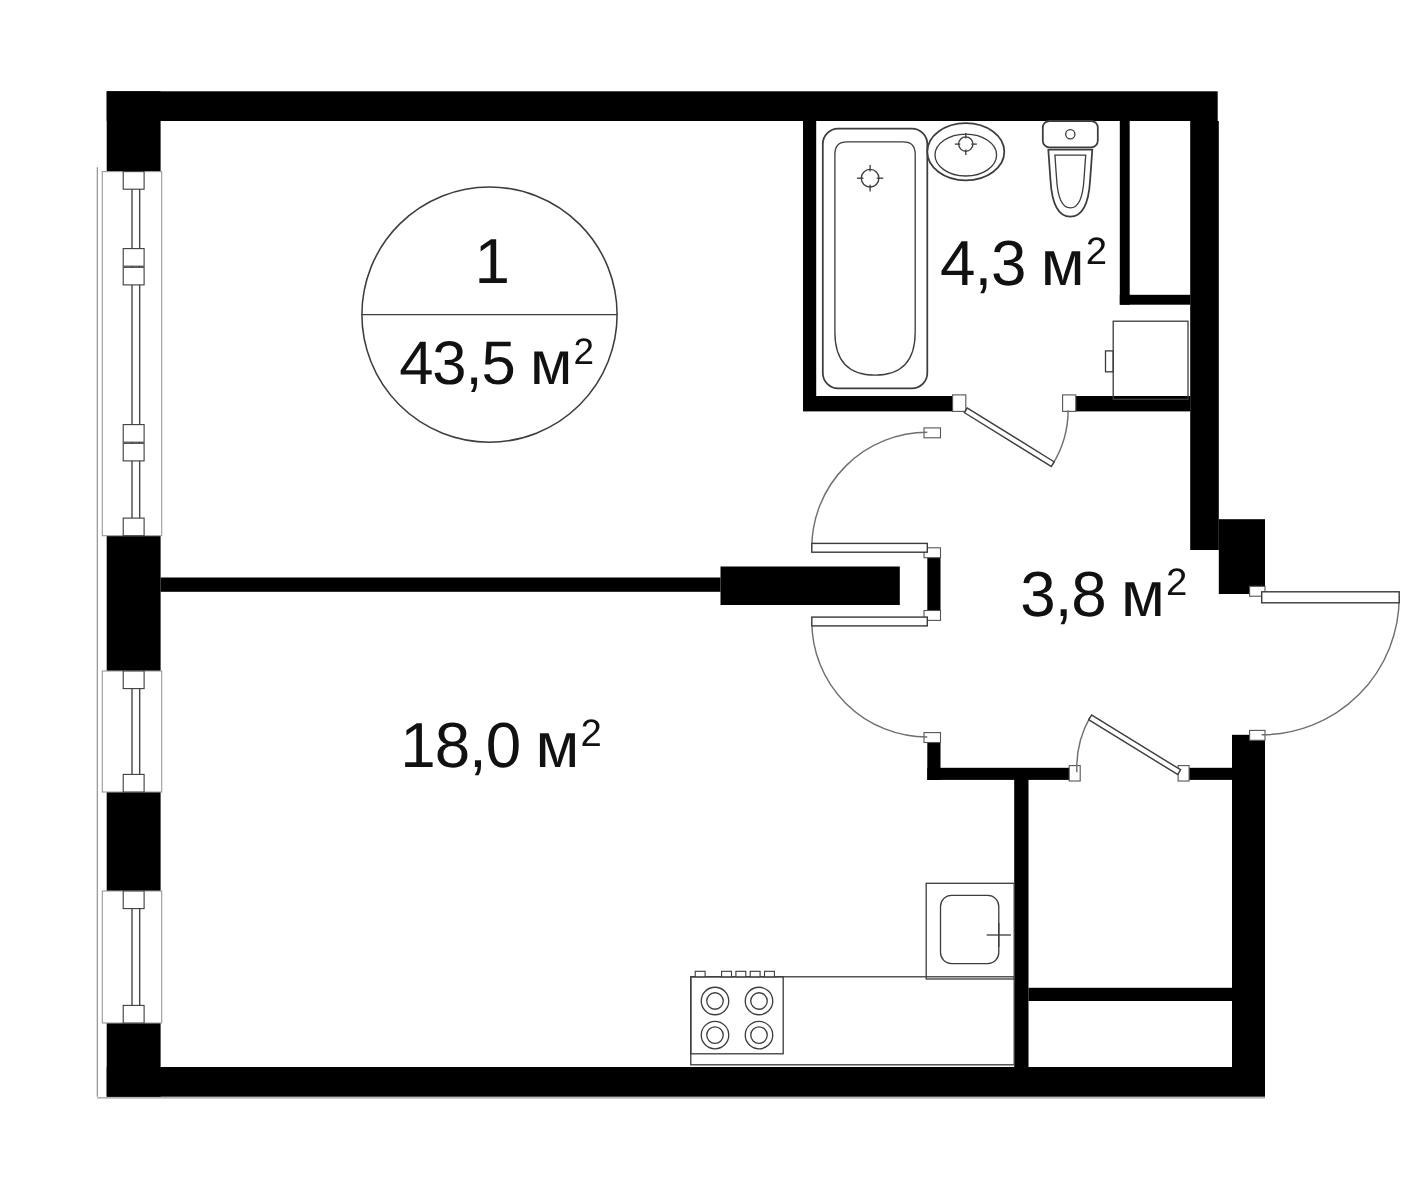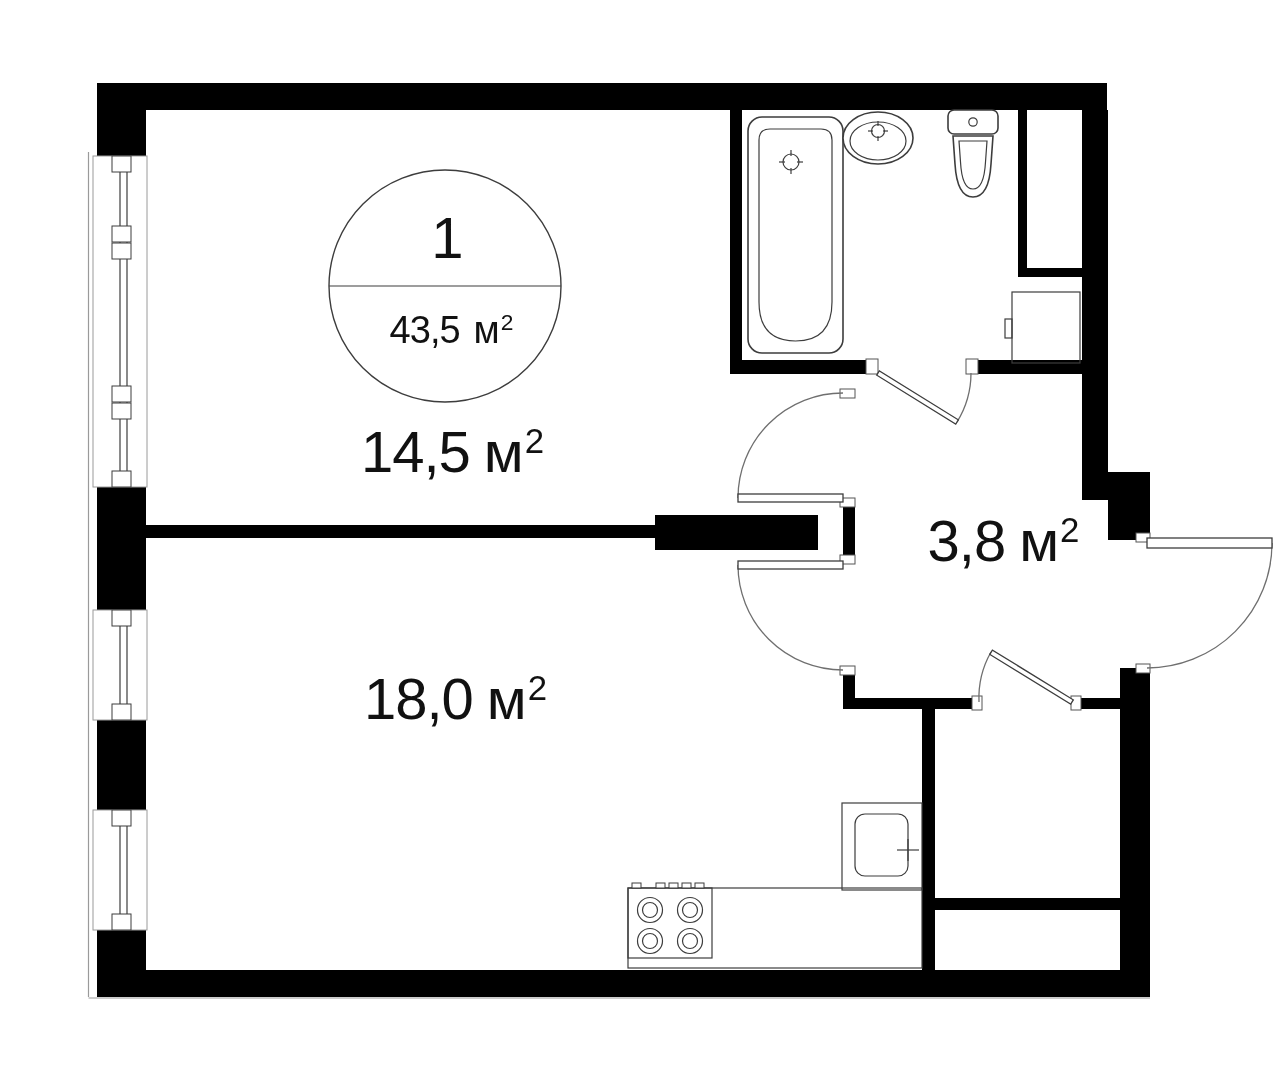--- a/index.html
+++ b/index.html
@@ -39,21 +39,21 @@
     line-height:1;
   }
   .label .unit{margin-left:14px;}
   .sup{
     display:inline-block;
     font-size:0.60em;
     transform:translateY(-0.55em);
     margin-left:2px;
   }
   .badge-count{font-size:58px;}
-  .badge-area{font-size:38px;}
+  .badge-area{font-size:56px;}
 </style>
 </head>
 <body>
 
 <div class="canvas">
 
   <svg width="1276" height="1080" viewBox="0 0 1276 1080">
 
     <g>
       <line class="faceline" x1="88.5" y1="152" x2="88.5" y2="997"></line>
@@ -224,27 +224,27 @@
       <line x1="329" y1="286" x2="561" y2="286" stroke="#3d3d3d" stroke-width="1.2"></line>
     </g>
   </svg>
 
   <div class="label badge-count" style="left:447px;top:238px;">1</div>
 
   <div class="label badge-area" style="left:451px;top:330px;">
     <span>43,5</span><span class="unit"><span>м</span><span class="sup">2</span></span>
   </div>
 
-  <div class="label" style="left:452px;top:452px;">
-    <span>14,5</span><span class="unit"><span>м</span><span class="sup">2</span></span>
-  </div>
-
-  <div class="label" style="left:455px;top:699px;">
+
+  <div class="label" style="left:455px;top:678px;">
     <span>18,0</span><span class="unit"><span>м</span><span class="sup">2</span></span>
   </div>
 
+  <div class="label" style="left:930px;top:240px;">
+    <span>4,3</span><span class="unit"><span>м</span><span class="sup">2</span></span>
+  </div>
 
   <div class="label" style="left:1003px;top:541px;">
     <span>3,8</span><span class="unit"><span>м</span><span class="sup">2</span></span>
   </div>
 
 
 </div>
 
 </body></html>

